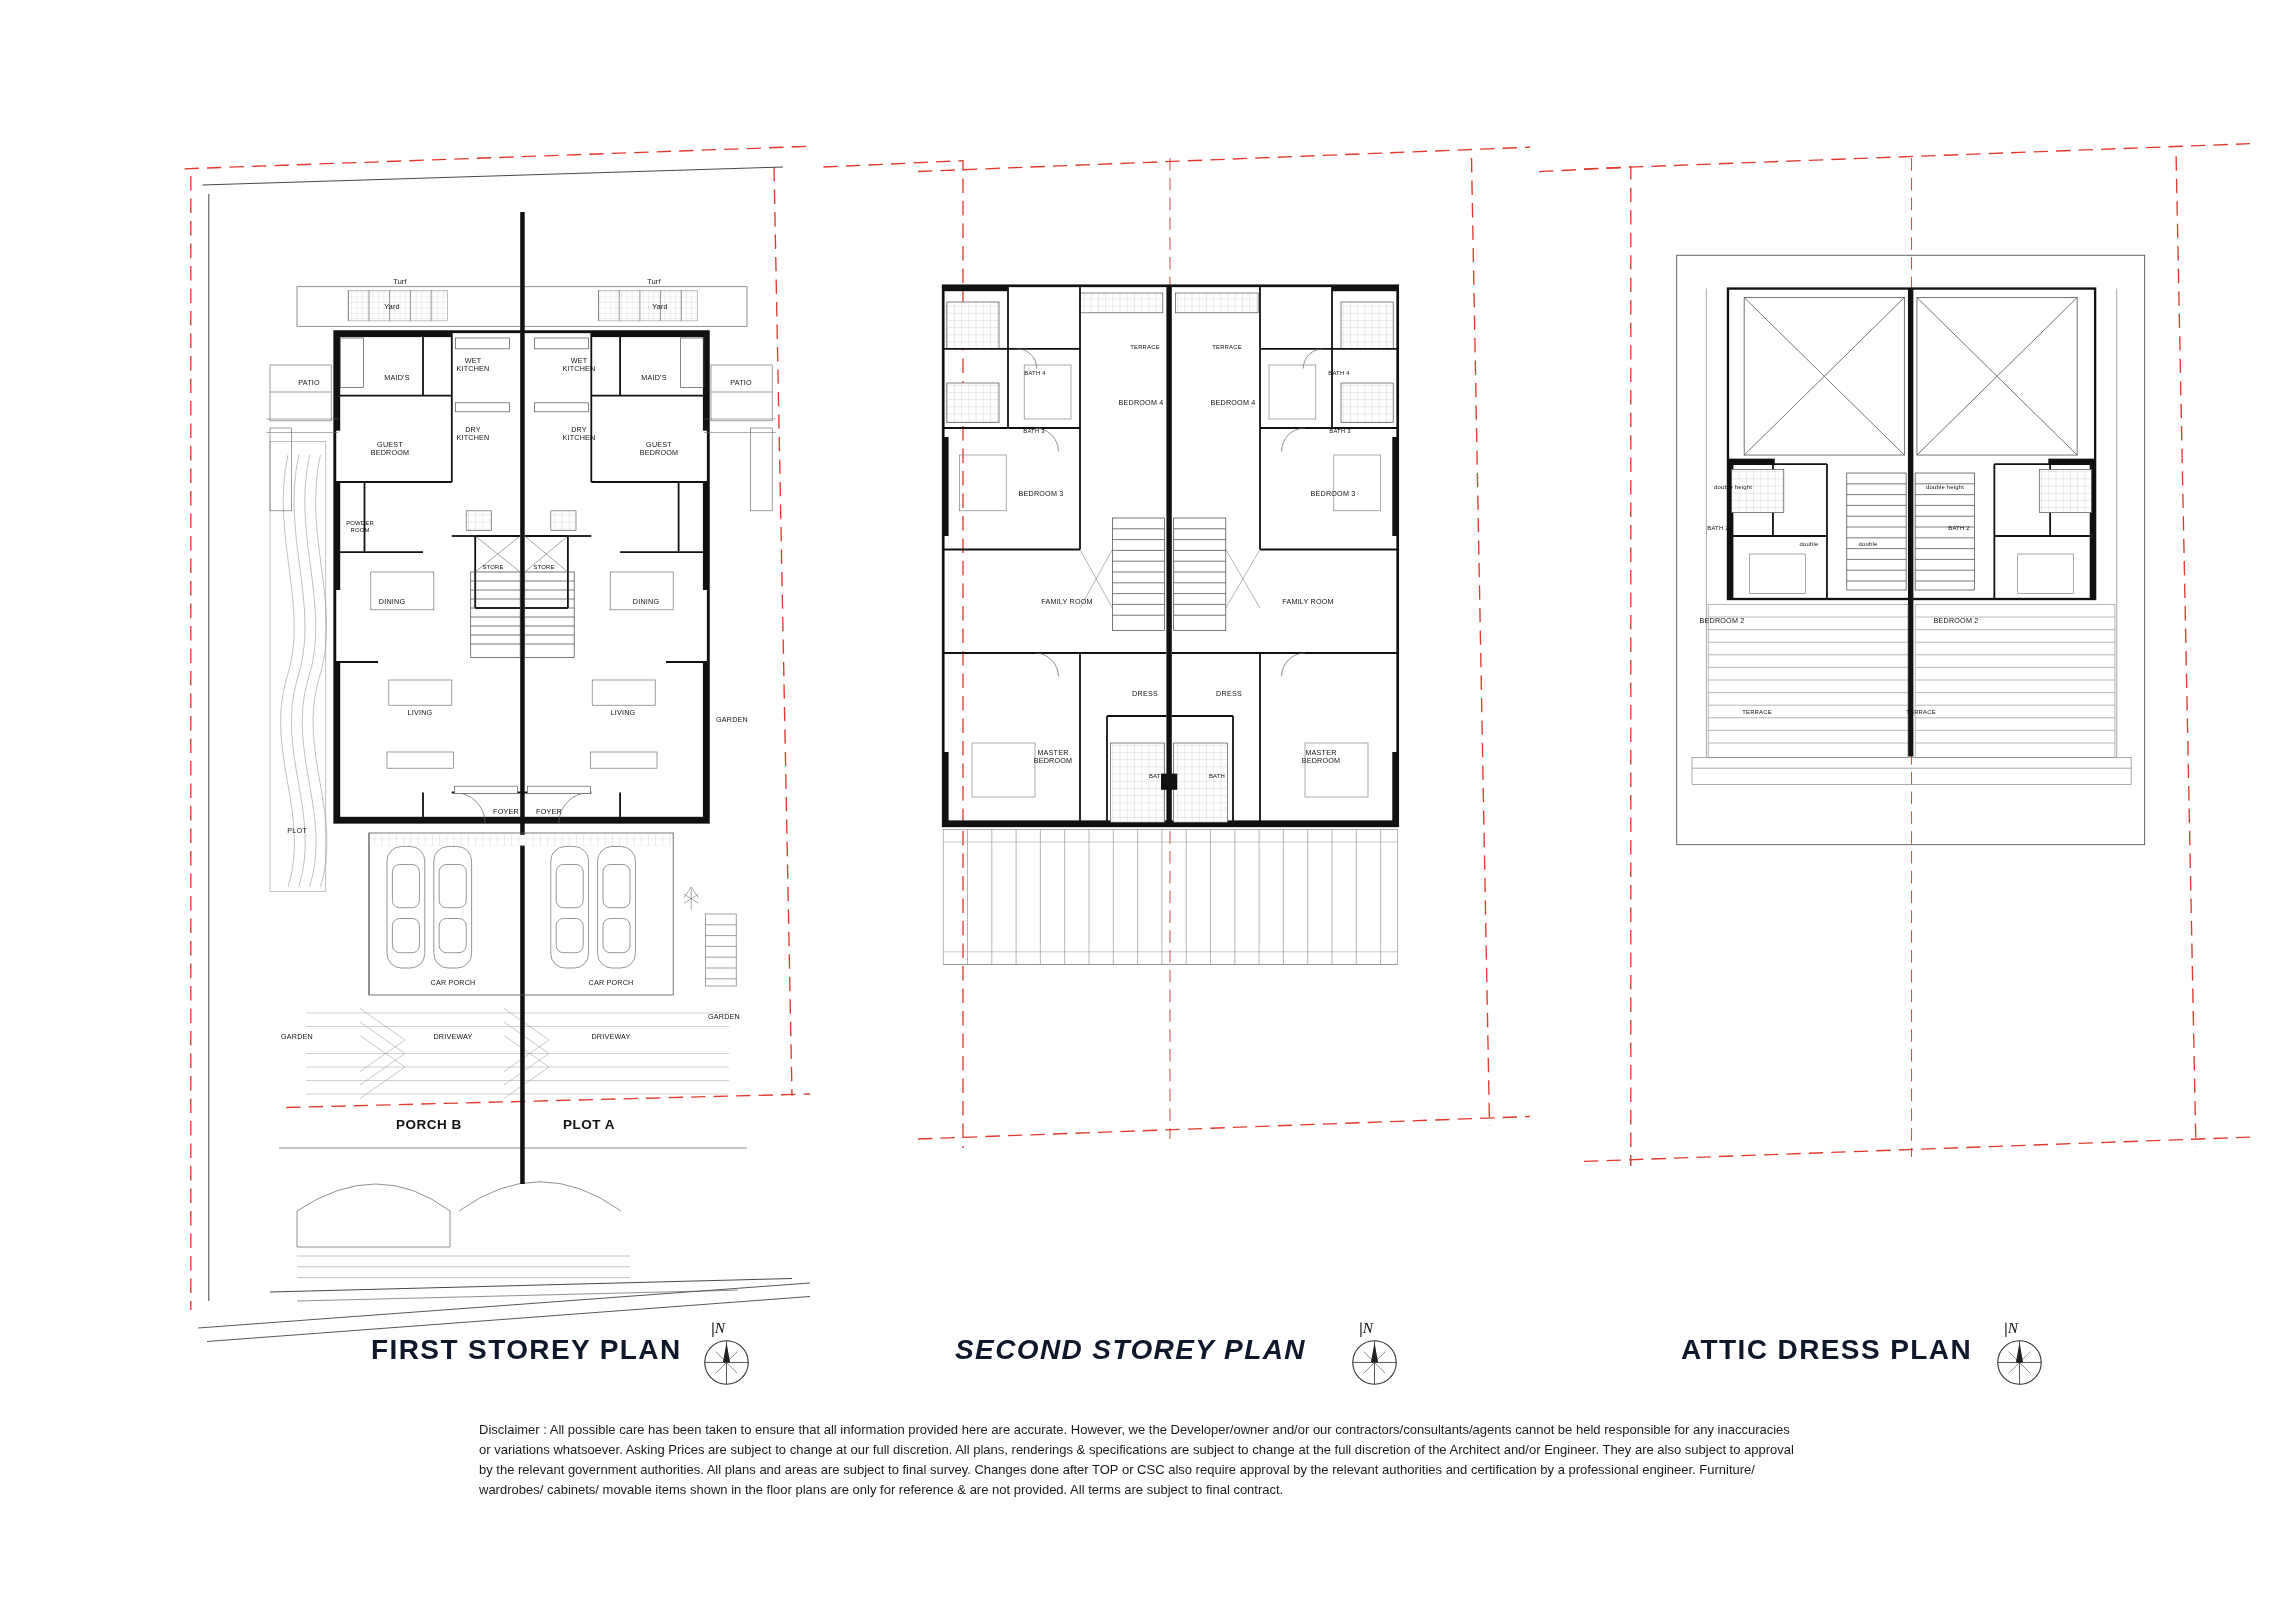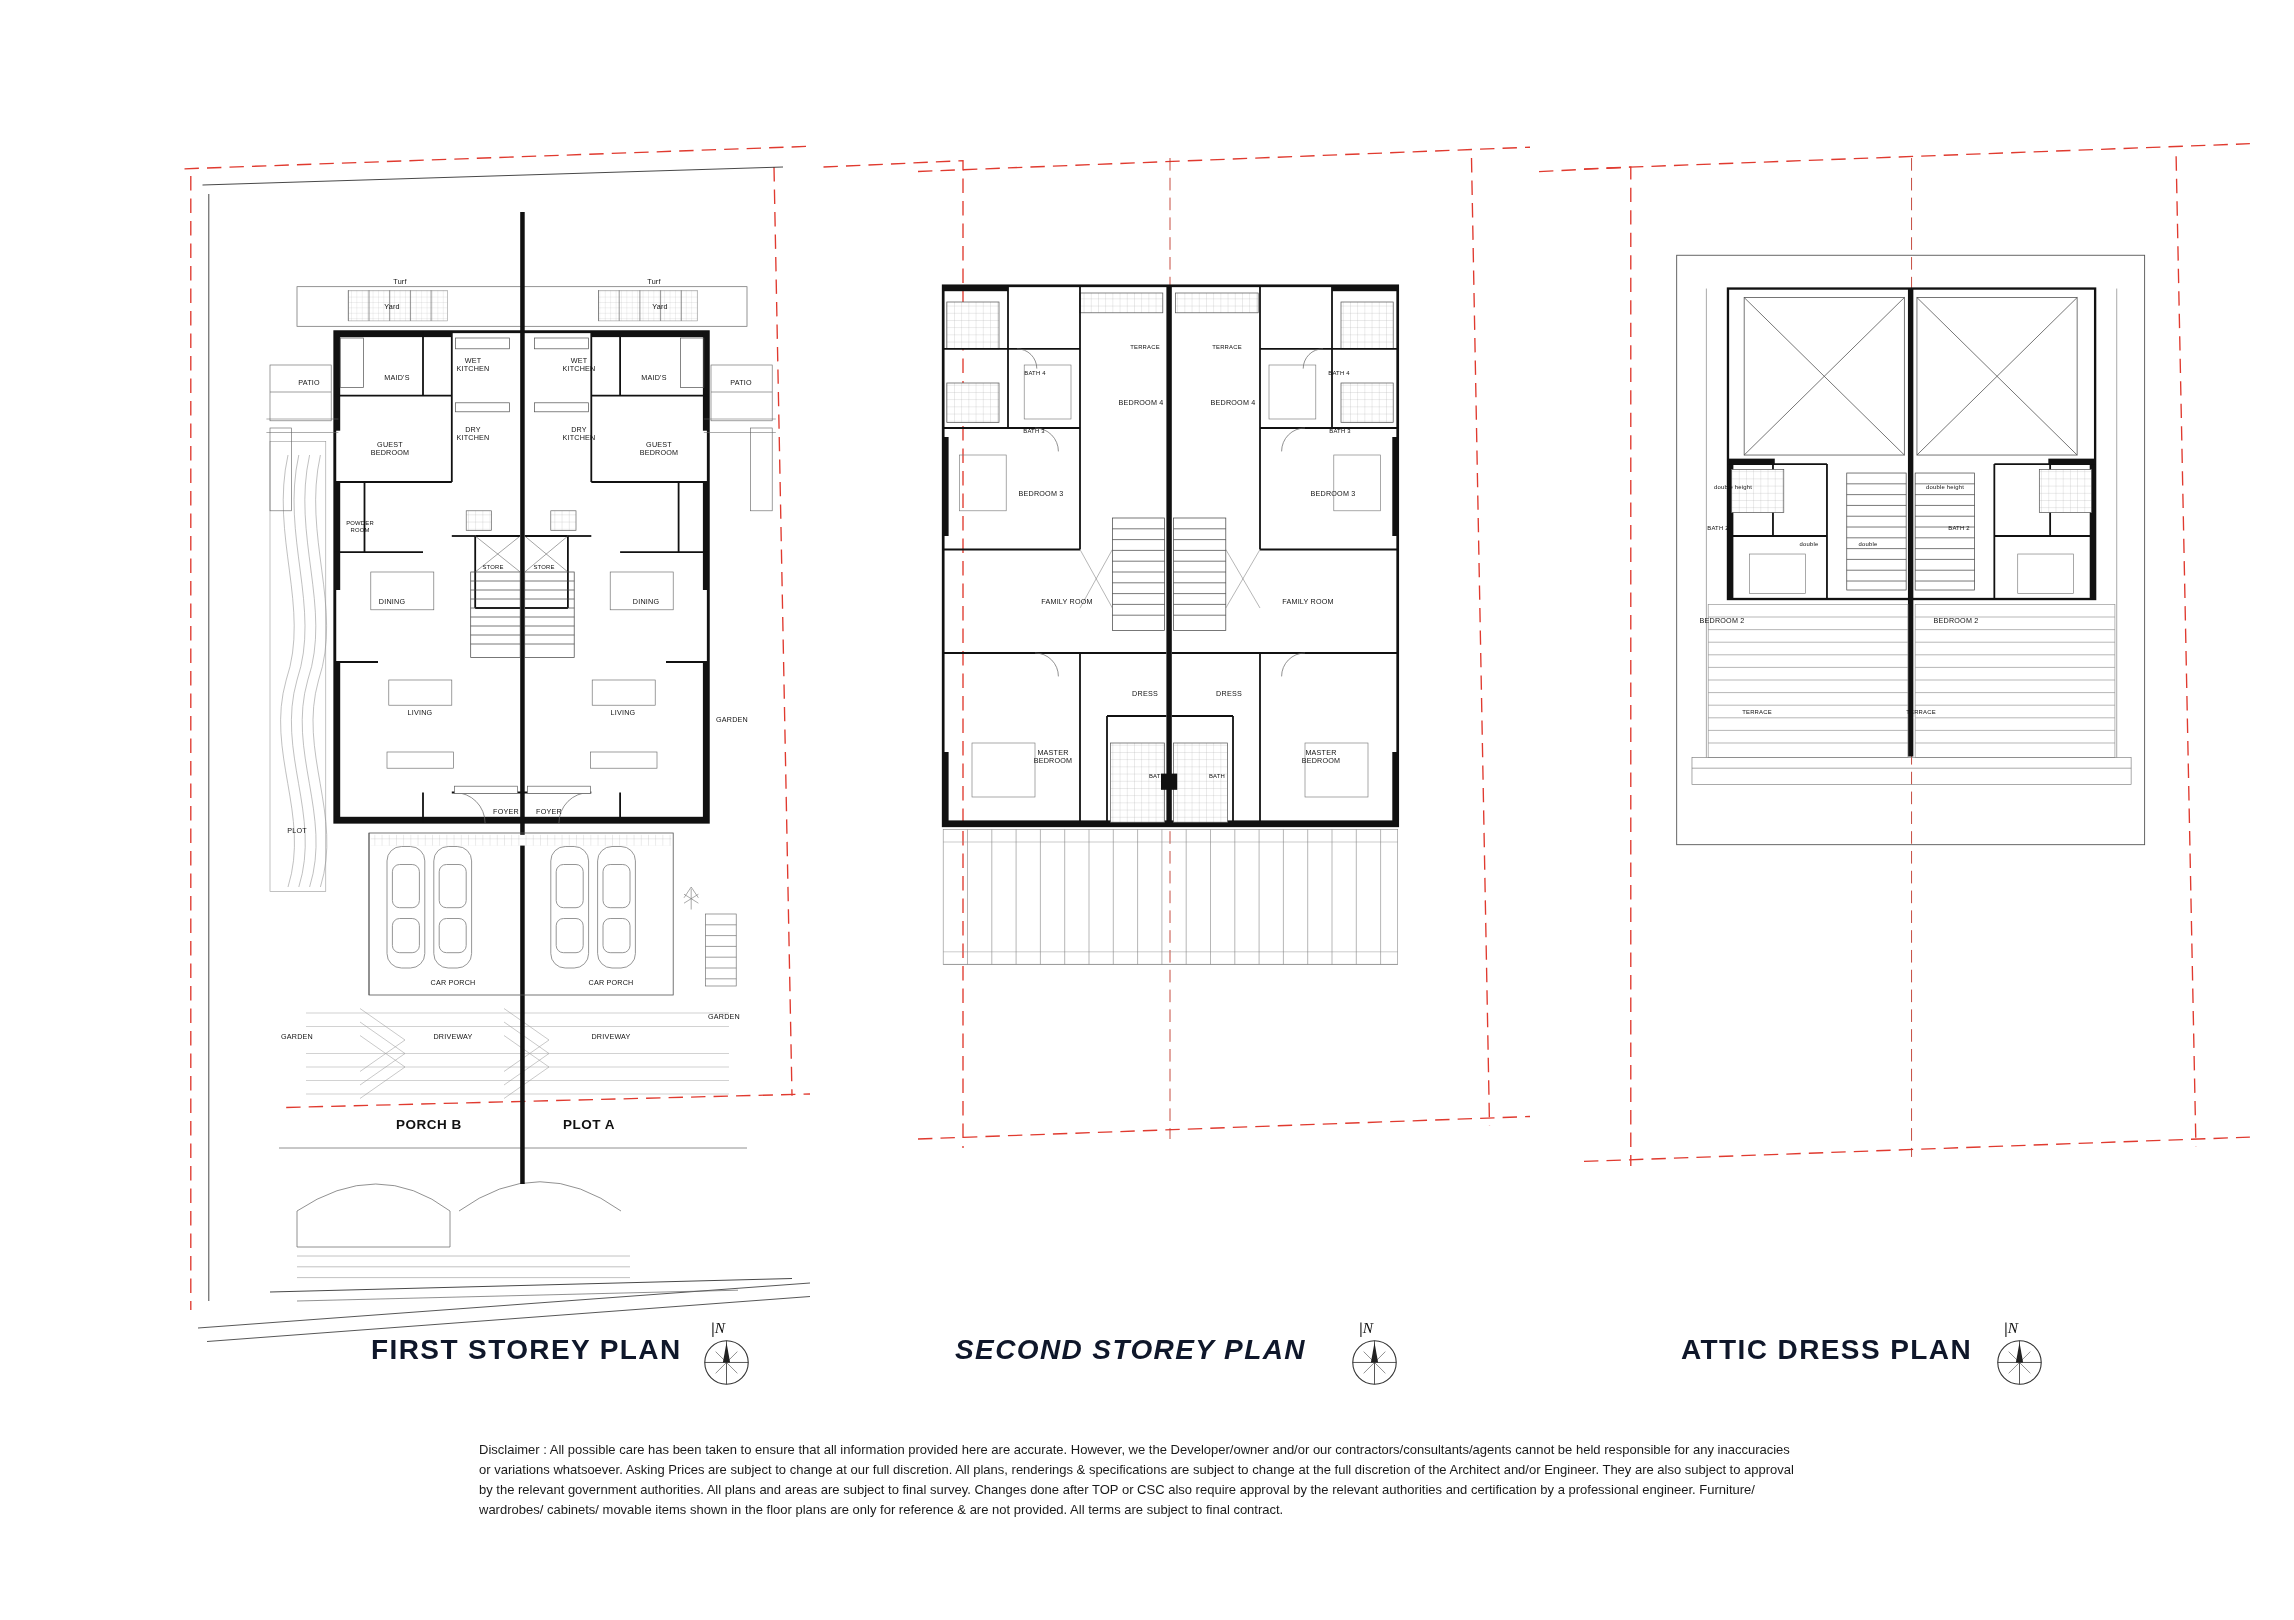--- a/index.html
+++ b/index.html
@@ -43,21 +43,20 @@
 
   .disclaimer {
     position: absolute;
     left: 479px;
     top: 1420px;
     width: 1323px;
     font-size: 13px;
     line-height: 1.55;
     color: #1a1a1a;
     text-align: left;
-    margin-top: 20px;
   }
 
   
   .lbl {
     position: absolute;
     font-size: 7.2px;
     color: #111;
     text-align: center;
     white-space: nowrap;
     transform: translate(-50%, -50%);

